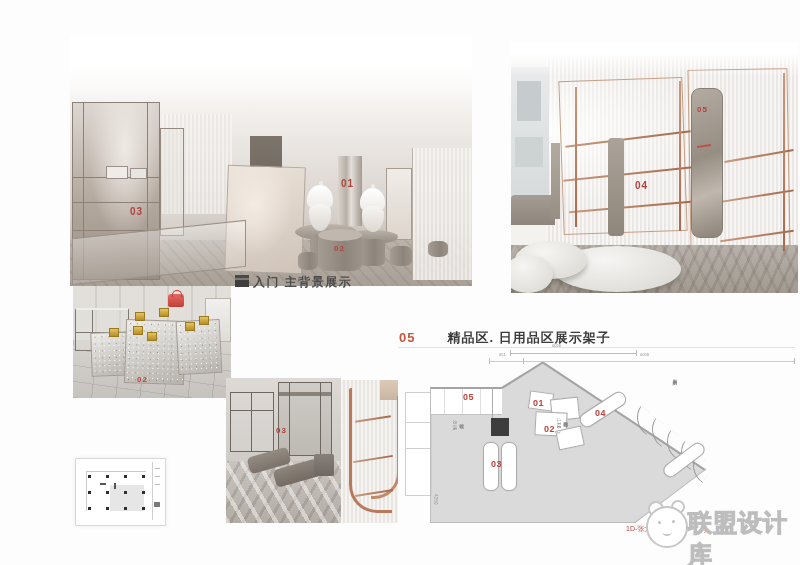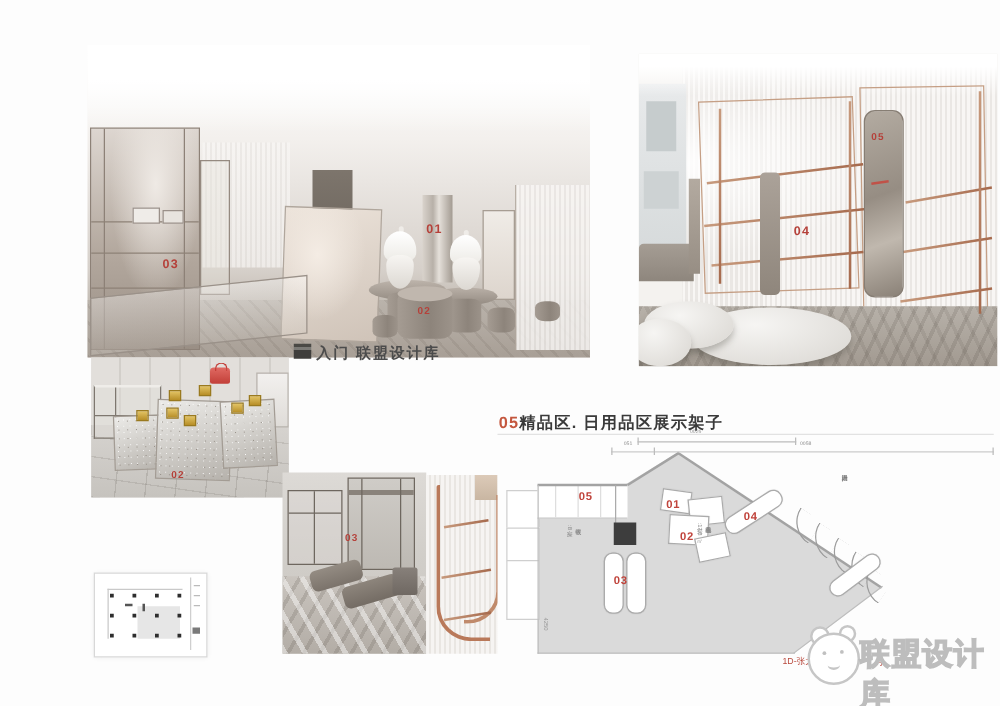--- a/index.html
+++ b/index.html
@@ -113,21 +113,21 @@
 
     <div class="abs" style="left:2px;top:193px;width:172px;height:45px;border:1px solid #9a9189;transform:skewY(-6deg);
                 background:linear-gradient(180deg,rgba(255,255,255,.35),rgba(210,205,198,.25));"></div>
 
     <span class="rl" style="left:60px;top:170px;">03</span>
     <span class="rl" style="left:271px;top:142px;">01</span>
     <span class="rl sm" style="left:264px;top:208px;">02</span>
   </div>
 
   <div class="abs" style="left:235px;top:275px;width:14px;height:12px;background:linear-gradient(180deg,#4a4945 0 3px,#7b7a76 3px 5px,#3f3e3c 5px 100%);z-index:9;"></div>
-  <div class="abs" style="left:253px;top:274px;font-size:12px;color:#4c4c4c;letter-spacing:1.5px;font-weight:bold;z-index:9;">入门 联盟设计库</div>
+  <div class="abs" style="left:253px;top:274px;font-size:12px;color:#4c4c4c;letter-spacing:1.5px;font-weight:bold;z-index:9;">入门 主背景展示</div>
 
   <div class="render" style="left:511px;top:43px;width:287px;height:250px;background:#f4f2ef;">
     <div class="abs wall-striate" style="left:35px;top:8px;right:0;bottom:42px;"></div>
     <div class="abs" style="left:35px;top:8px;right:0;bottom:42px;background:radial-gradient(ellipse at 0% 40%,rgba(255,255,255,.9),rgba(255,255,255,0) 45%);"></div>
     <div class="abs" style="left:0;top:0;width:100%;height:34px;background:linear-gradient(180deg,#ffffff 30%,rgba(255,255,255,0));z-index:2;"></div>
 
     <div class="abs" style="left:0;top:24px;width:38px;height:138px;background:linear-gradient(180deg,#e8eaeb,#d6dadb);">
       <div class="abs" style="left:6px;top:14px;width:24px;height:40px;background:#c6cccd;"></div>
       <div class="abs" style="left:4px;top:70px;width:28px;height:30px;background:#cdd2d3;"></div>
     </div>
@@ -218,21 +218,21 @@
   <div class="render" style="left:341px;top:380px;width:57px;height:143px;background:repeating-linear-gradient(90deg,#f6f4f2 0 2px,#e9e6e2 2px 4px);">
     <div class="abs" style="right:0;top:0;width:18px;height:20px;background:linear-gradient(180deg,#dccab8,#c9b6a2);"></div>
     <div class="abs" style="left:8px;top:8px;width:40px;height:122px;border-left:3px solid #b9795a;border-bottom:3px solid #b9795a;border-radius:2px 0 0 28px;z-index:3;"></div>
     <div class="abs" style="left:30px;top:16px;width:26px;height:100px;border-right:3px solid #c08a6b;border-bottom:3px solid #c08a6b;border-radius:0 2px 26px 0;z-index:3;"></div>
     <div class="rail" style="left:14px;top:38px;width:36px;transform:rotate(-9deg);"></div>
     <div class="rail" style="left:12px;top:78px;width:40px;transform:rotate(-9deg);"></div>
     <div class="rail" style="left:14px;top:112px;width:38px;transform:rotate(-9deg);"></div>
   </div>
 
   <div class="abs" style="left:399px;top:329px;font-size:13px;font-weight:bold;letter-spacing:1px;z-index:9;">
-    <span style="color:#c4573e;">05</span><span style="color:#3a3a3a;">精品区. 日用品区展示架子</span>
+    <span style="color:#c4573e;">05</span><span style="color:#3a3a3a;margin-left:32px;">精品区. 日用品区展示架子</span>
   </div>
   <div class="thinline" style="left:398px;top:347px;width:397px;height:1px;background:#e2e2e2;"></div>
 
   <span class="tiny" style="left:552px;top:344px;">0026</span>
   <div class="dimline" style="left:510px;top:353px;width:127px;"></div>
   <div class="dimtick" style="left:510px;top:350px;"></div>
   <div class="dimtick" style="left:636px;top:350px;"></div>
 
   <span class="tiny" style="left:499px;top:353px;">051</span>
   <span class="tiny" style="left:640px;top:353px;">0058</span>

